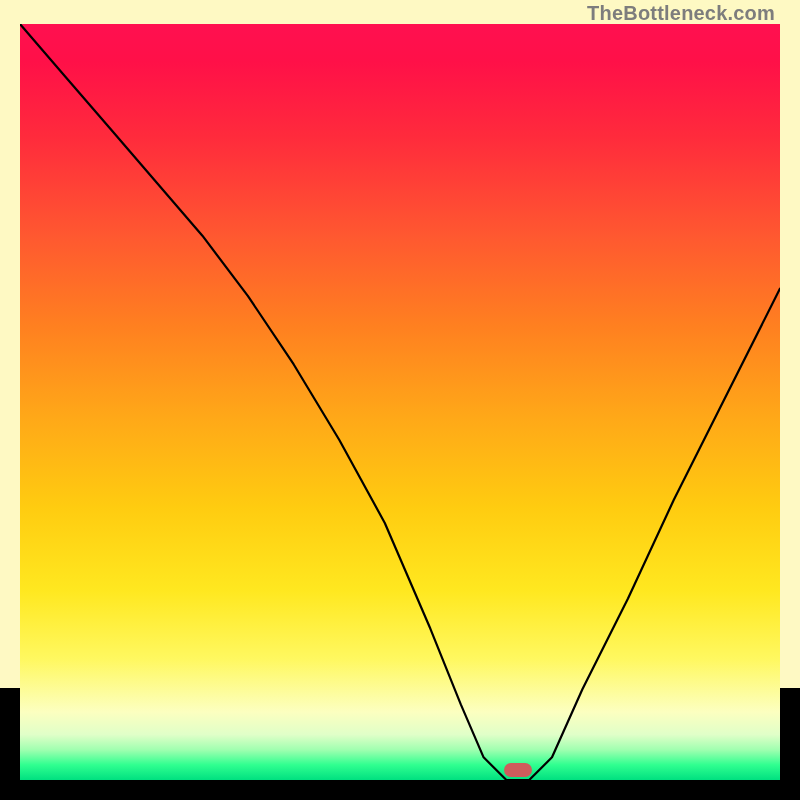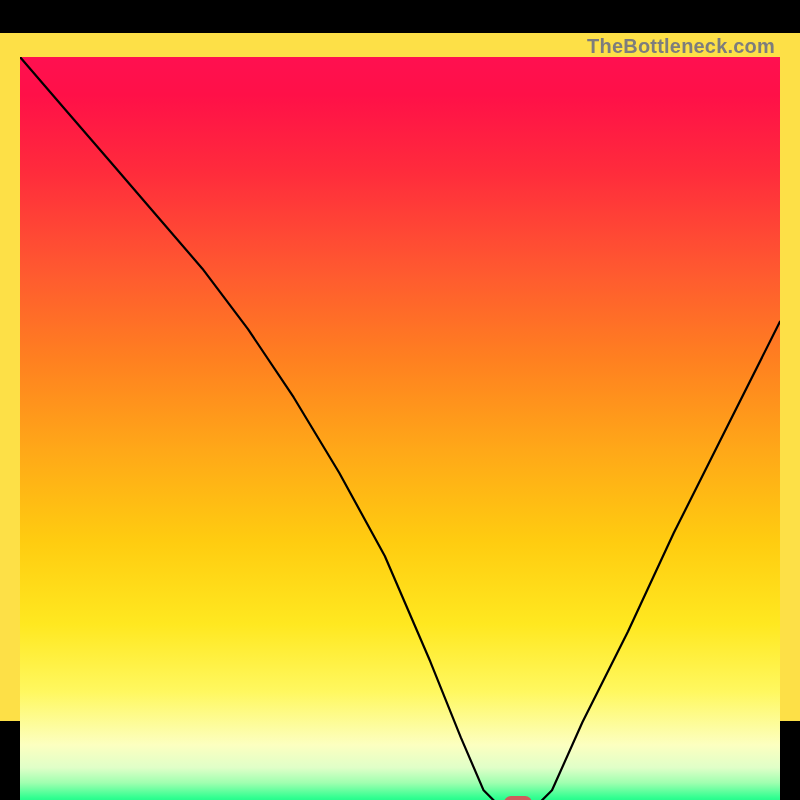--- a/index.html
+++ b/index.html
@@ -7,22 +7,21 @@
     padding: 0;
     background: #000;
     width: 800px;
     height: 800px;
     overflow: hidden;
   }
   .chart-container {
     position: relative;
     width: 800px;
     height: 688px;
-    background: #fde047;
-    margin-top: 33px;
+    background: #fef9c3;
   }
   .plot-area {
     position: absolute;
     left: 20px;
     top: 24px;
     width: 760px;
     height: 756px;
     background: linear-gradient(to bottom,
       #ff1050 0%,
       #ff1048 5%,

